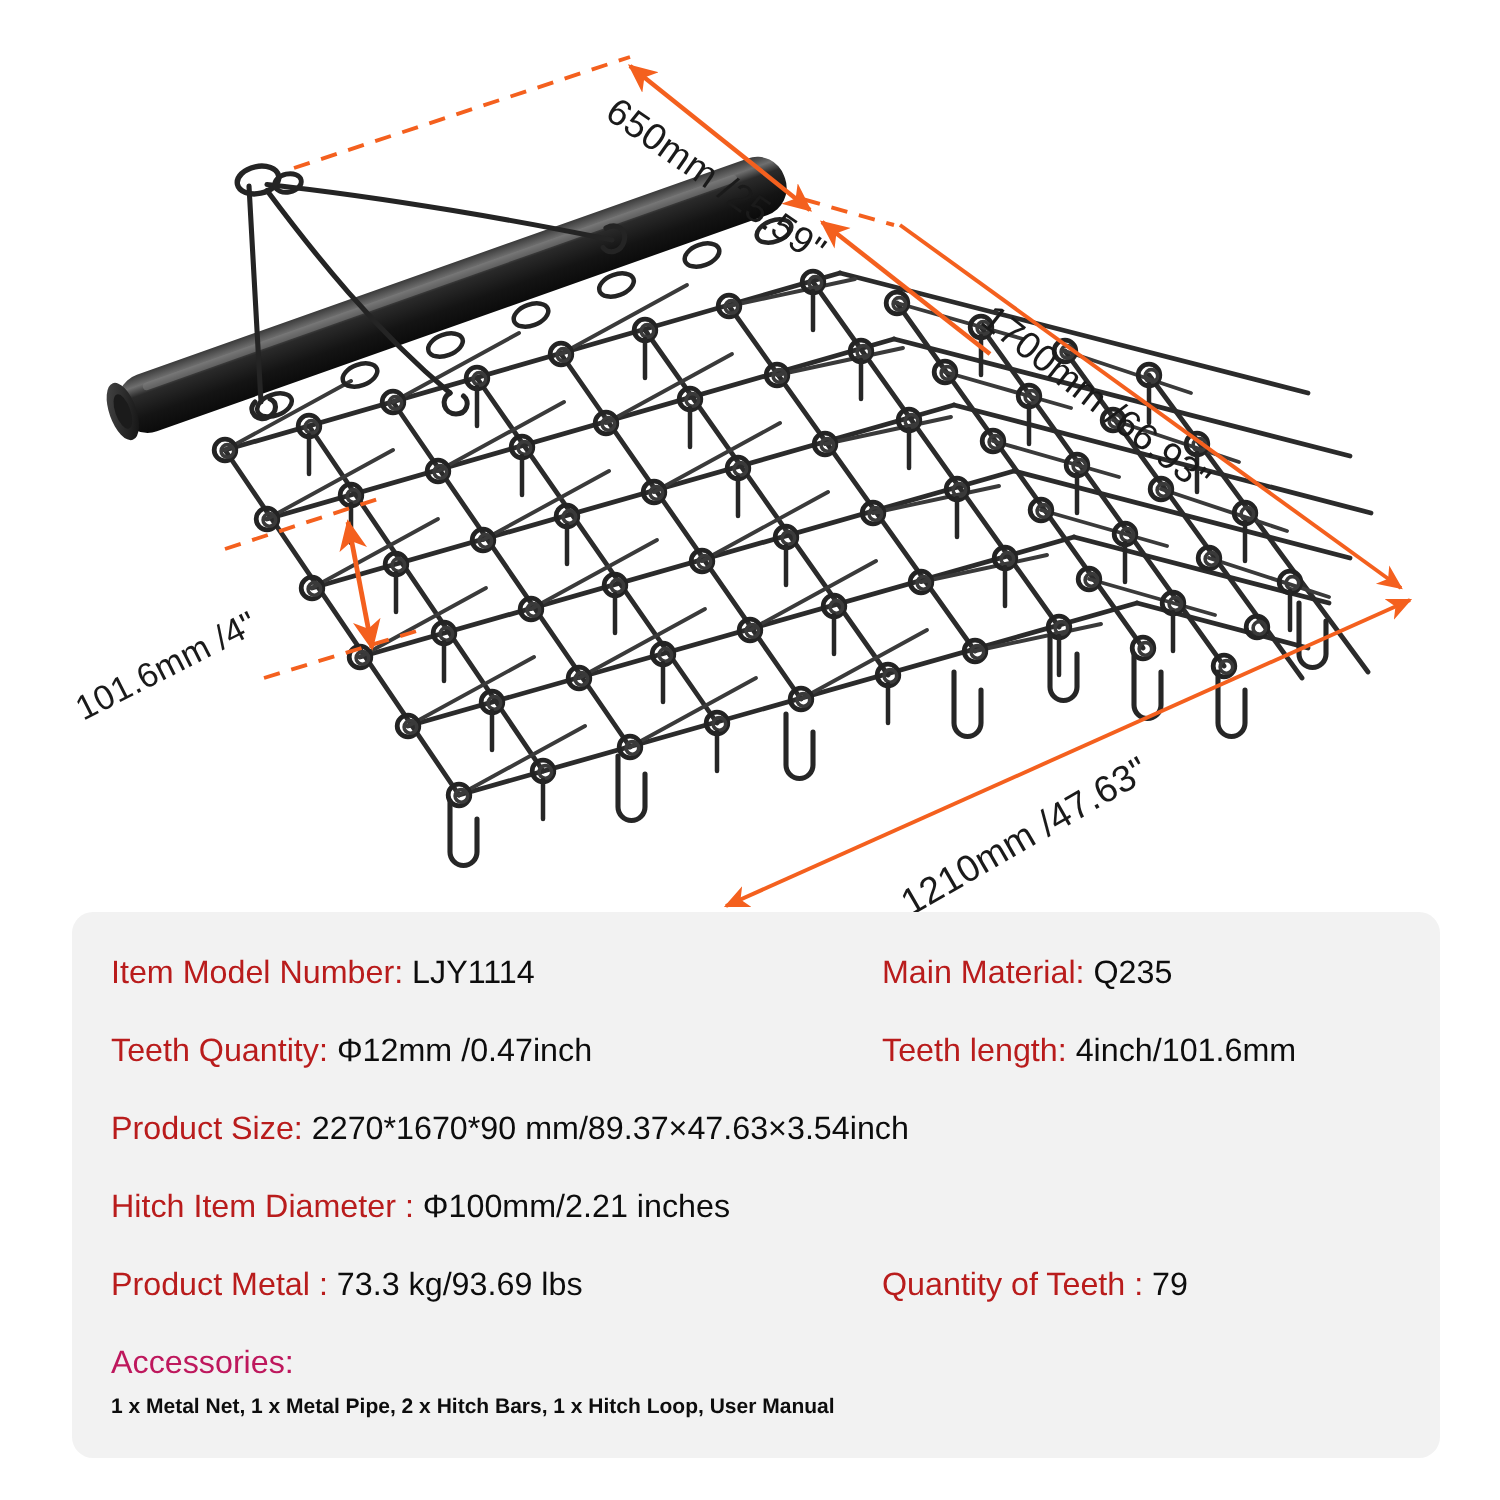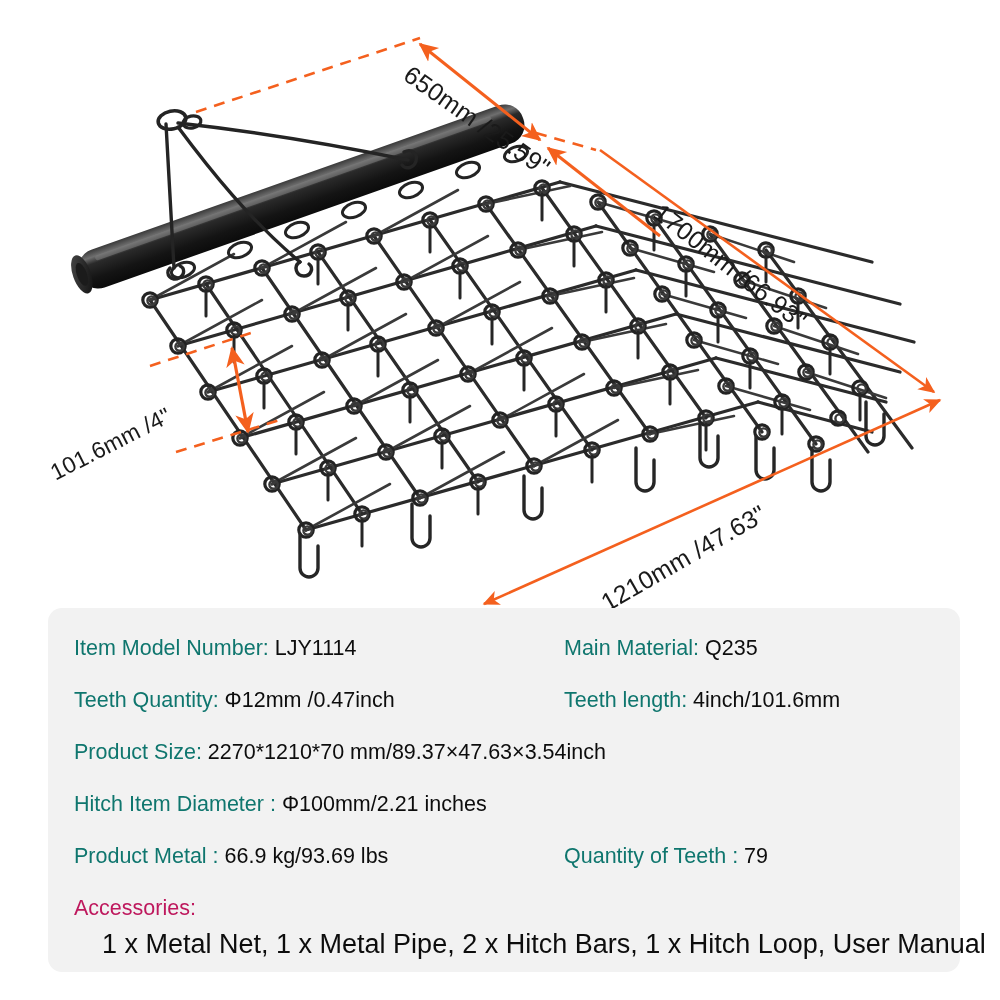--- a/index.html
+++ b/index.html
@@ -84,50 +84,49 @@
     position: relative;
     height: 52px;
   }
   .spec-cell {
     position: absolute;
     font-size: 21.5px;
     line-height: 1.2;
     white-space: nowrap;
   }
   .spec-cell.col1 { left: 26px; }
-  .spec-cell.col2 { left: 516px; text-align: center; }
+  .spec-cell.col2 { left: 540px; text-align: center; }
 
   .spec-label {
-    color: #0f766e;
+    color: #b91c1c;
     font-weight: 400;
   }
   .spec-value {
     color: #0d0d0d;
     font-weight: 400;
   }
 
   #accessories-block {
     position: absolute;
     left: 26px;
     top: 288px;
   }
   #accessories-label {
     font-size: 21.5px;
     color: #be185d;
     font-weight: 400;
     display: block;
   }
   #accessories-value {
-    font-size: 27px;
+    font-size: 14px;
     color: #0d0d0d;
-    font-weight: 400;
+    font-weight: 700;
     display: block;
     margin-top: 8px;
     white-space: nowrap;
-    margin-left: 28px;
   }
 </style>
 </head>
 <body>
 
 <div id="stage">
 
   <svg id="illustration" viewBox="0 0 1000 615">
     <defs>
       <linearGradient id="pipeGrad" x1="0" y1="0" x2="0" y2="1">
@@ -449,35 +448,35 @@
       </div>
       <div class="spec-cell col2">
         <span class="spec-label">Teeth length: </span>
         <span class="spec-value">4inch/101.6mm</span>
       </div>
     </div>
 
     <div class="spec-row">
       <div class="spec-cell col1">
         <span class="spec-label">Product Size: </span>
-        <span class="spec-value">2270*1210*70 mm/89.37×47.63×3.54inch</span>
+        <span class="spec-value">2270*1670*90 mm/89.37×47.63×3.54inch</span>
       </div>
     </div>
 
     <div class="spec-row">
       <div class="spec-cell col1">
         <span class="spec-label">Hitch Item Diameter : </span>
         <span class="spec-value">Φ100mm/2.21 inches</span>
       </div>
     </div>
 
     <div class="spec-row">
       <div class="spec-cell col1">
         <span class="spec-label">Product Metal : </span>
-        <span class="spec-value">66.9  kg/93.69 lbs</span>
+        <span class="spec-value">73.3  kg/93.69 lbs</span>
       </div>
       <div class="spec-cell col2">
         <span class="spec-label">Quantity of Teeth : </span>
         <span class="spec-value">79</span>
       </div>
     </div>
 
     <div id="accessories-block">
       <span id="accessories-label">Accessories:</span>
       <span id="accessories-value">1 x Metal Net, 1 x Metal Pipe, 2 x Hitch Bars, 1 x Hitch Loop, User Manual</span>

